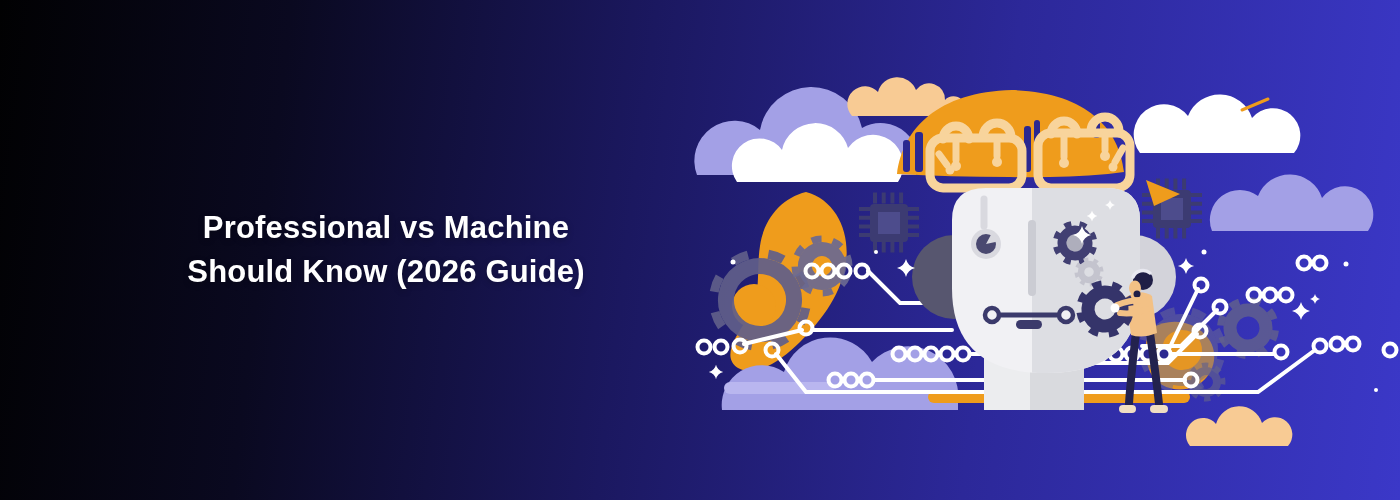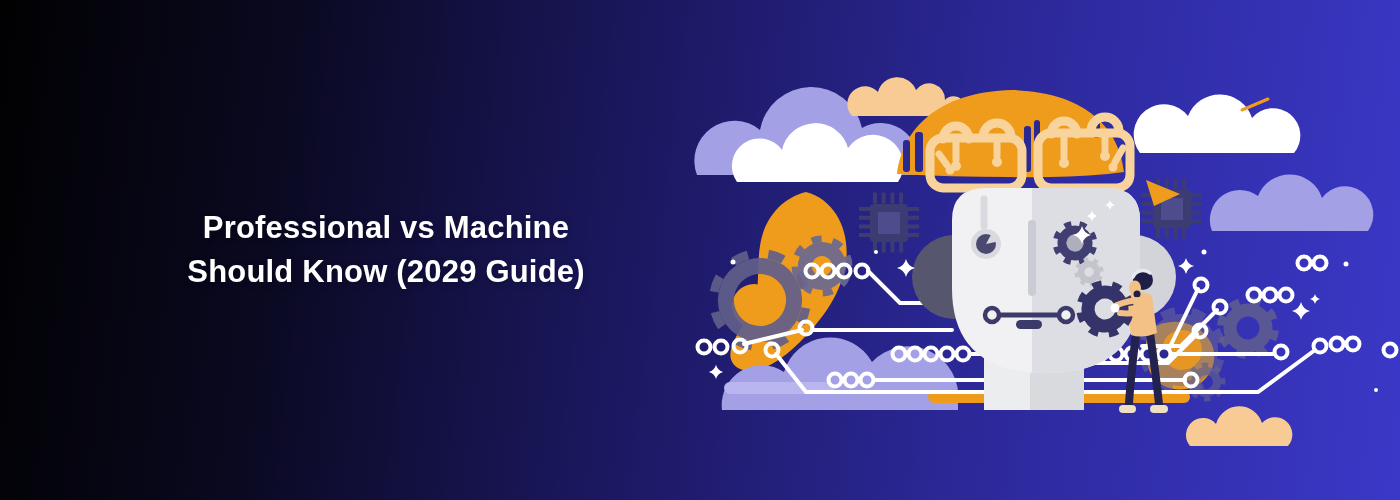--- a/index.html
+++ b/index.html
@@ -14,21 +14,21 @@
   svg{position:absolute;left:0;top:0;}
   .cl{stroke:#fff;stroke-width:4;fill:none;stroke-linecap:round;}
 </style>
 </head>
 <body>
 
 <div class="banner">
 
   <div class="title-wrap">
     <div class="title-line">Professional vs Machine</div>
-    <div class="title-line">Should Know (2029 Guide)</div>
+    <div class="title-line">Should Know (2026 Guide)</div>
   </div>
 
   <svg width="1400" height="500" viewBox="0 0 1400 500">
     <defs>
       <circle id="ring" r="6.5"></circle>
       <path id="spark" d="M0,-9 Q1.8,-1.8 9,0 Q1.8,1.8 0,9 Q-1.8,1.8 -9,0 Q-1.8,-1.8 0,-9 Z"></path>
       <clipPath id="faceClip">
         <path d="M 986,188 L 1106,188 Q 1140,188 1140,220 L 1140,288 Q 1140,373 1046,373 Q 952,373 952,288 L 952,220 Q 952,188 986,188 Z"></path>
       </clipPath>
     </defs>

